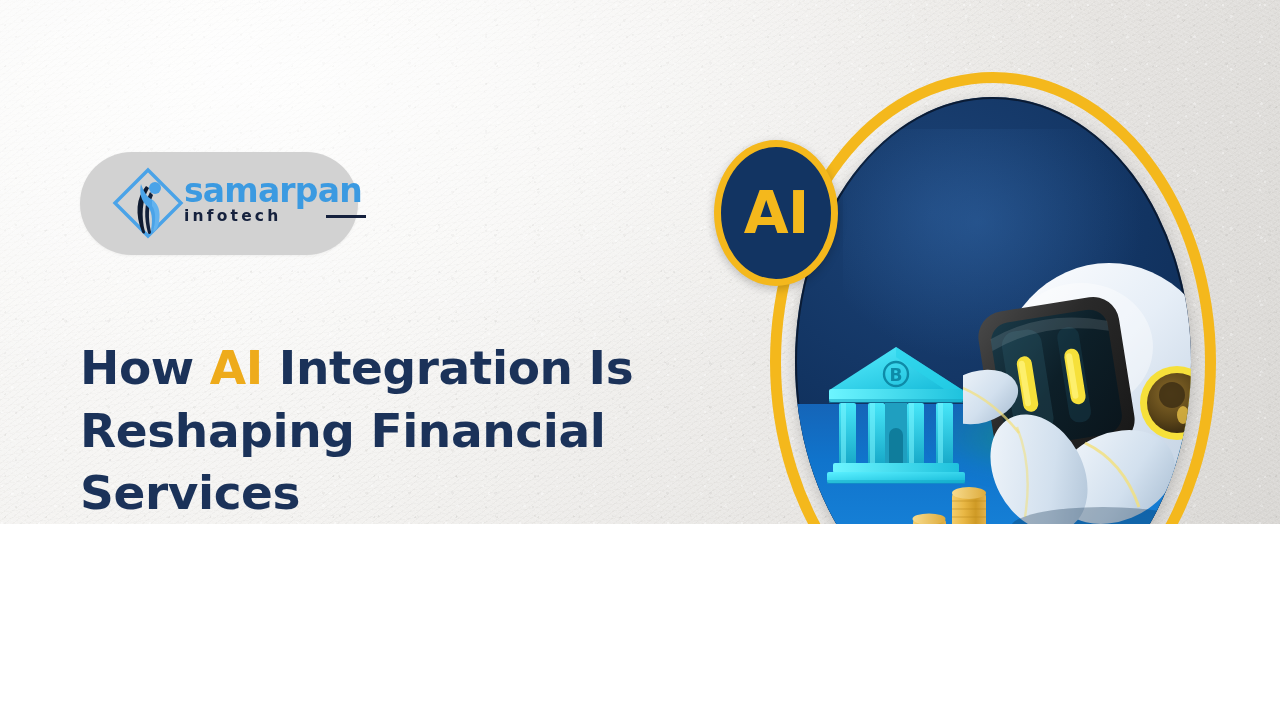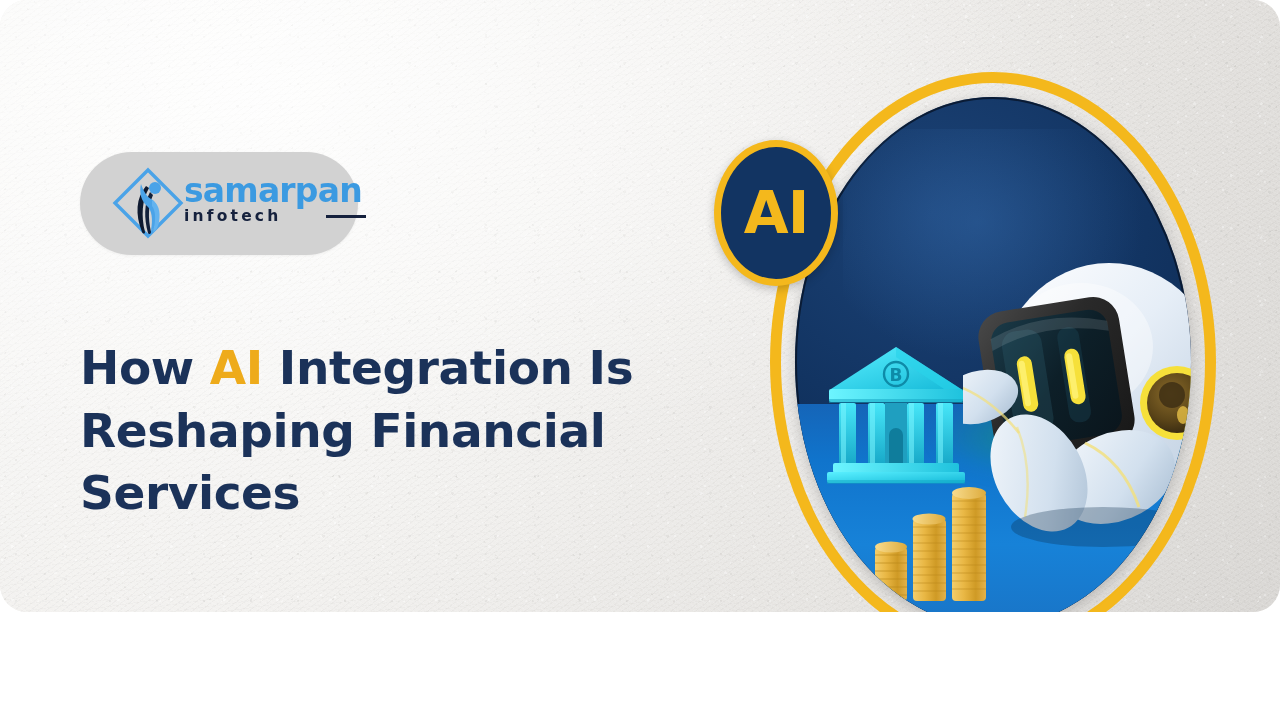--- a/index.html
+++ b/index.html
@@ -7,24 +7,23 @@
     padding: 0;
     background: #ffffff;
   }
   body {
     font-family: "Liberation Sans", sans-serif;
   }
 
   #banner {
     position: relative;
     width: 1280px;
-    height: 612px;
+    height: 524px;
     overflow: hidden;
     background: #f2f1ef;
-    border-radius: 27px;
   }
 
   
   .bg-base {
     position: absolute;
     inset: 0;
     background:
       radial-gradient(circle at 18% 12%, #fdfdfc 0%, #f4f3f1 38%, #eceae7 70%, #e4e2df 100%);
   }
   .bg-grain {

